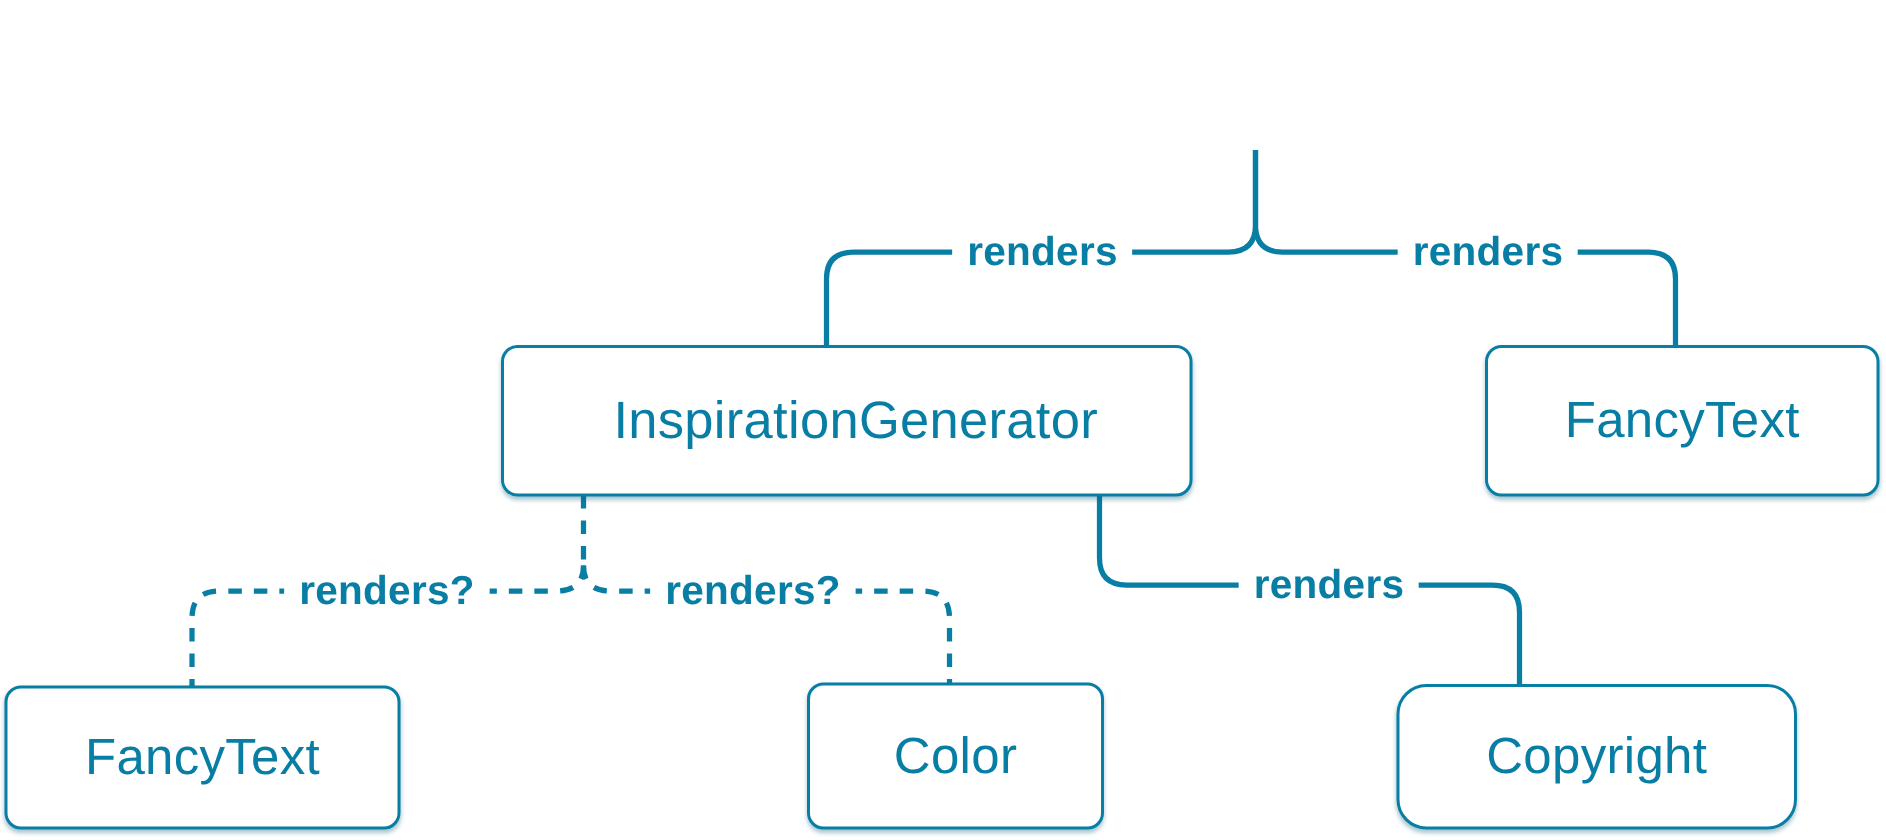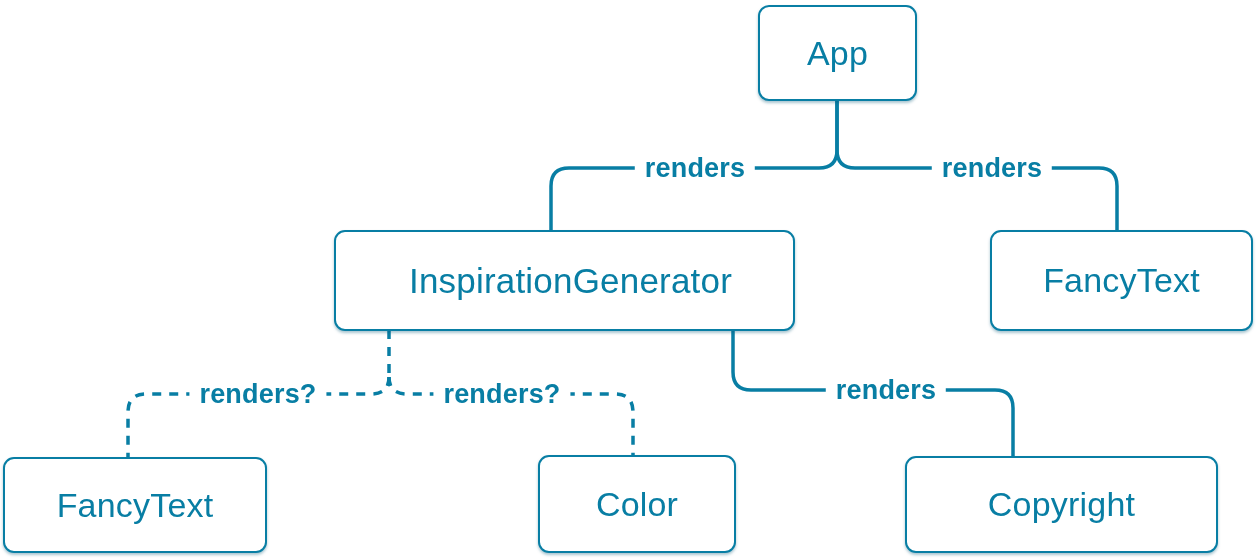--- a/index.html
+++ b/index.html
@@ -43,21 +43,21 @@
     font-weight:500;
     letter-spacing:0.2px;
     white-space:nowrap;
   }
 
   .node-app                  { left:758px; top:5px;   width:159px; height:96px; }
   .node-inspiration-generator{ left:334px; top:230px; width:461px; height:101px; font-size:35px;padding-left:12px; }
   .node-fancy-text-top       { left:990px; top:230px; width:263px; height:101px; }
   .node-fancy-text-bottom    { left:3px;   top:457px; width:264px; height:96px; }
   .node-color                { left:538px; top:455px; width:198px; height:98px; }
-  .node-copyright            { left:905px; top:456px; width:313px; height:97px; }
+  .node-copyright            { left:931px; top:456px; width:267px; height:97px;border-radius:20px; }
 
   .edge-label{
     position:absolute;
     transform:translate(-50%,-50%);
     background:var(--bg);
     padding:0 10px;
     color:var(--accent);
     font-size:27px;
     font-weight:700;
     letter-spacing:0.2px;
@@ -76,23 +76,20 @@
 
   <svg class="wires" viewBox="0 0 1257 560" aria-hidden="true">
     <path d="M 837 100 L 837 150 Q 837 168 819 168 L 569 168 Q 551 168 551 186 L 551 231"></path>
     <path d="M 837 100 L 837 150 Q 837 168 855 168 L 1099 168 Q 1117 168 1117 186 L 1117 231"></path>
     <path d="M 733 330 L 733 372 Q 733 390 751 390 L 995 390 Q 1013 390 1013 408 L 1013 457"></path>
     <path class="dashed" d="M 389 330 L 389 377"></path>
     <path class="dashed" d="M 389 377 Q 389 394 371 394 L 146 394 Q 128 394 128 412 L 128 458"></path>
     <path class="dashed" d="M 389 377 Q 389 394 407 394 L 615 394 Q 633 394 633 412 L 633 456"></path>
   </svg>
 
-  <div class="node node-app">
-    <span>App</span>
-  </div>
 
   <div class="node node-inspiration-generator">
     <span>InspirationGenerator</span>
   </div>
 
   <div class="node node-fancy-text-top">
     <span>FancyText</span>
   </div>
 
   <div class="node node-fancy-text-bottom">

